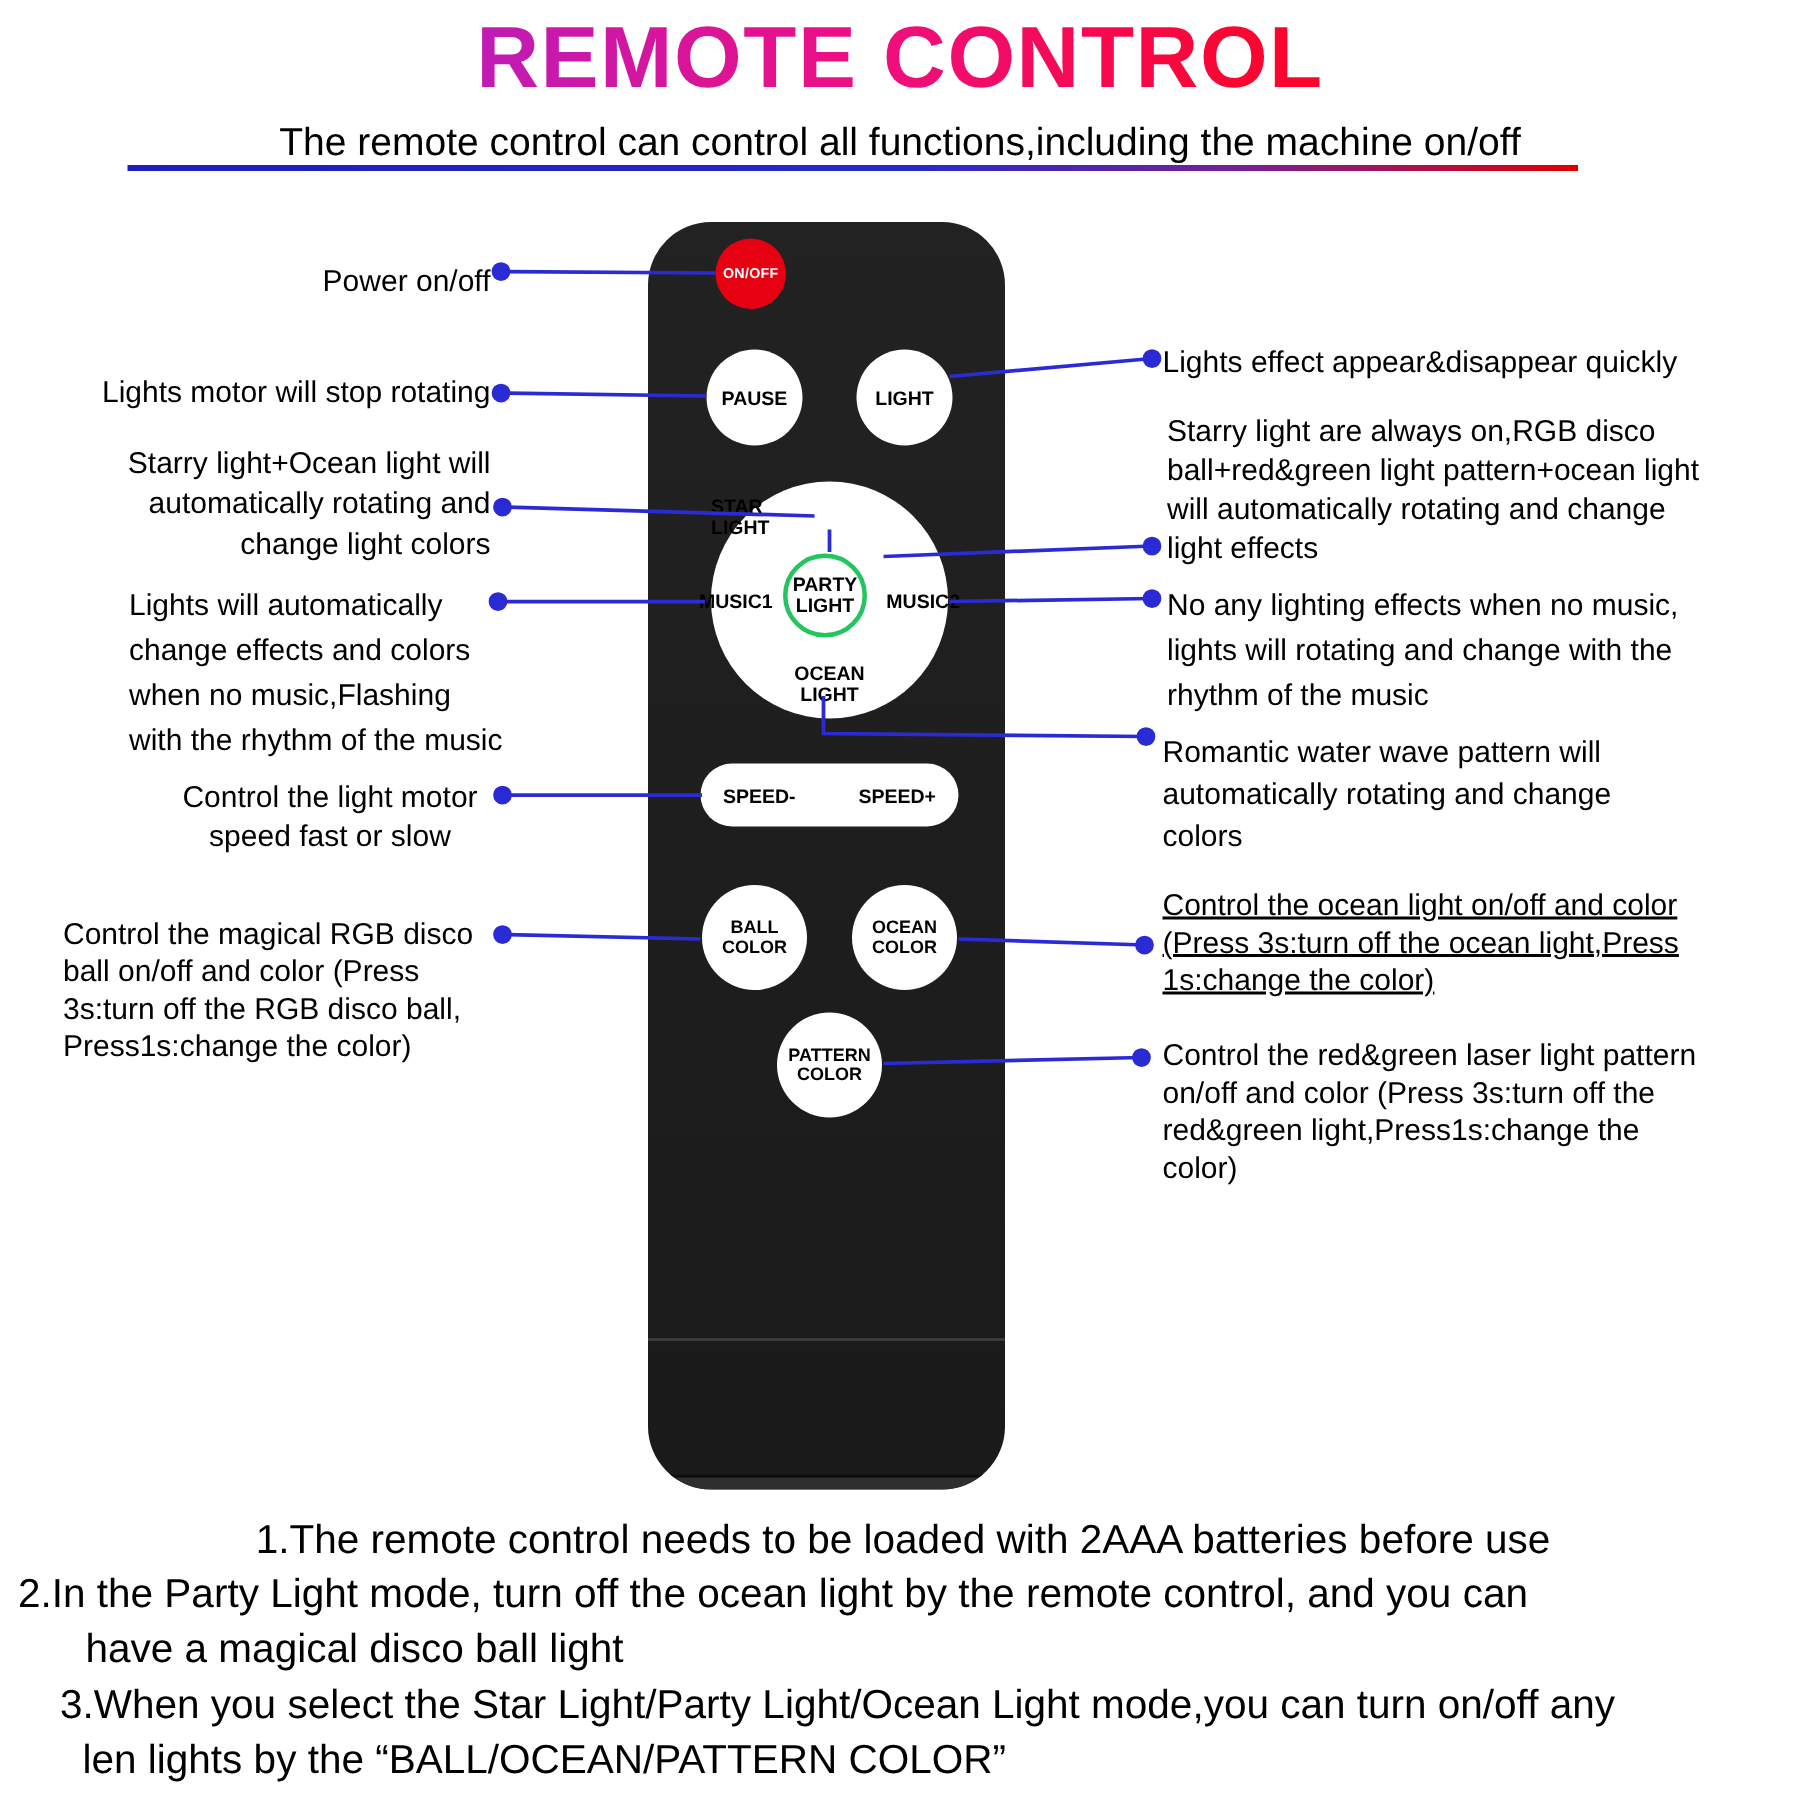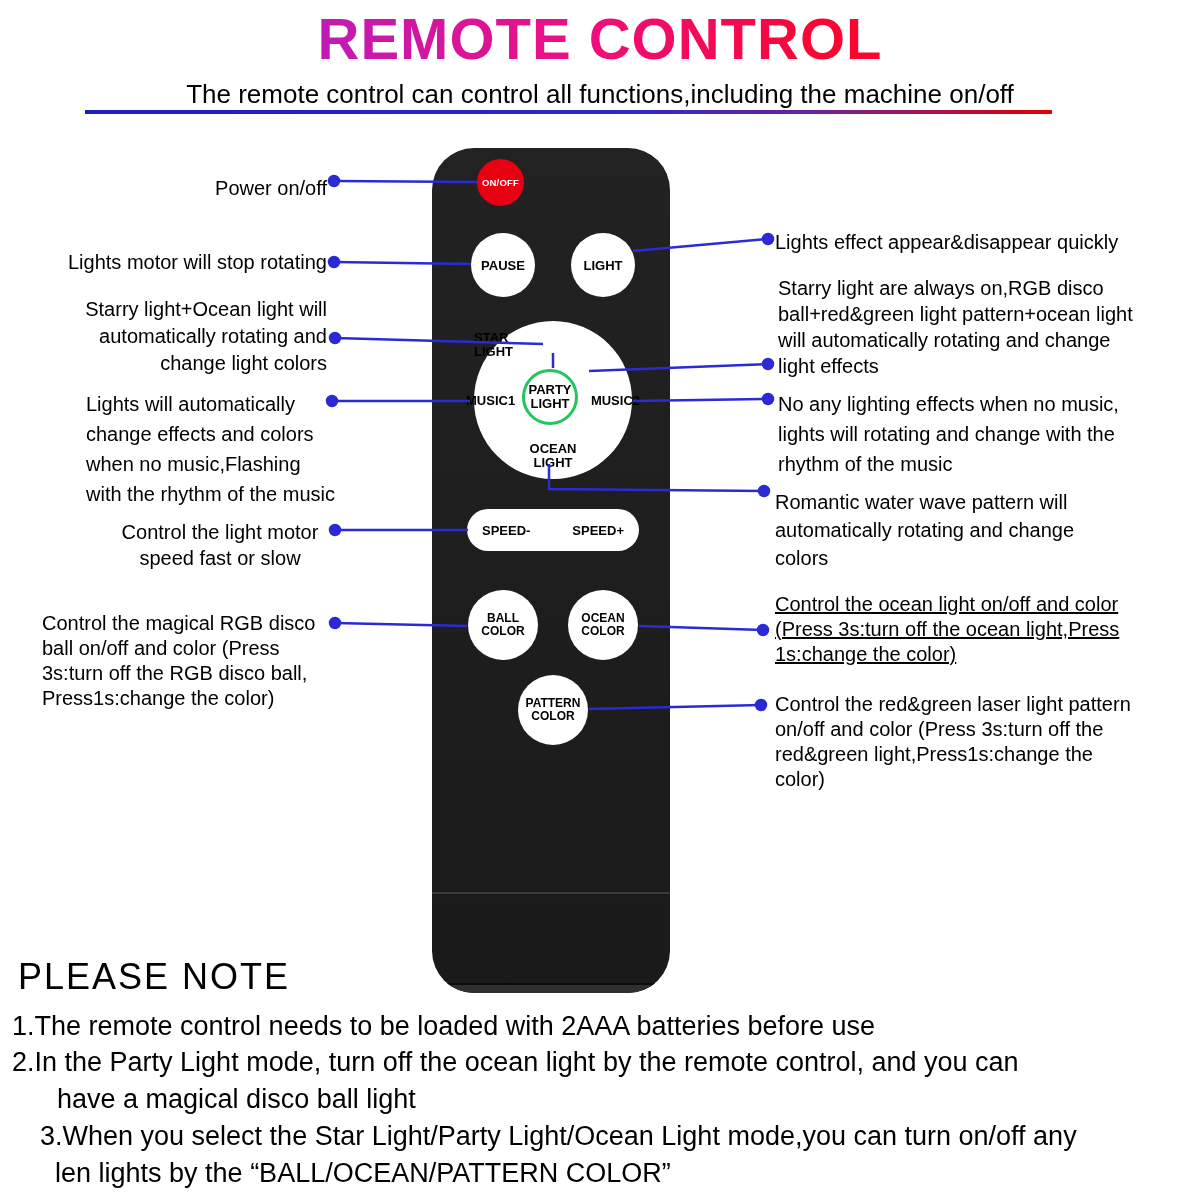--- a/index.html
+++ b/index.html
@@ -61,21 +61,21 @@
   .co-r1 { left:775px; top:229px; width:380px; }
   .co-r2 { left:778px; top:275px; width:378px; line-height:26px; }
   .co-r3 { left:778px; top:389px; width:378px; line-height:30px; }
   .co-r4 { left:775px; top:488px; width:330px; line-height:28px; }
   .co-r5 { left:775px; top:592px; width:368px; line-height:25px;text-decoration:underline; }
   .co-r6 { left:775px; top:692px; width:382px; line-height:25px; }
 
   
   .notes-heading { position:absolute; left:18px; top:956px; font-size:36px; color:#000; letter-spacing:2px; }
   .note { position:absolute; left:12px; width:1180px; font-size:27px; line-height:37px; color:#000; white-space:pre-wrap; }
-  .note-1 { top:1008px; }
+  .note-1 { top:1008px;text-align:center; }
   .note-2 { top:1044px; }
   .note-3 { top:1118px;margin-left:28px; }
 </style>
 </head>
 <body>
 
 <div class="page">
 
   <div class="title">REMOTE CONTROL</div>
   <div class="subtitle">The remote control can control all functions,including the machine on/off</div>
@@ -171,20 +171,19 @@
 automatically rotating and change
 colors</div>
   <div class="co co-r5">Control the ocean light on/off and color
 (Press 3s:turn off the ocean light,Press
 1s:change the color)</div>
   <div class="co co-r6">Control the red&amp;green laser light pattern
 on/off and color (Press 3s:turn off the
 red&amp;green light,Press1s:change the
 color)</div>
 
-  <div class="notes-heading">PLEASE NOTE</div>
   <div class="note note-1">1.The remote control needs to be loaded with 2AAA batteries before use</div>
   <div class="note note-2">2.In the Party Light mode, turn off the ocean light by the remote control, and you can
       have a magical disco ball light</div>
   <div class="note note-3">3.When you select the Star Light/Party Light/Ocean Light mode,you can turn on/off any
   len lights by the “BALL/OCEAN/PATTERN COLOR”</div>
 
 </div>
 
 </body></html>

